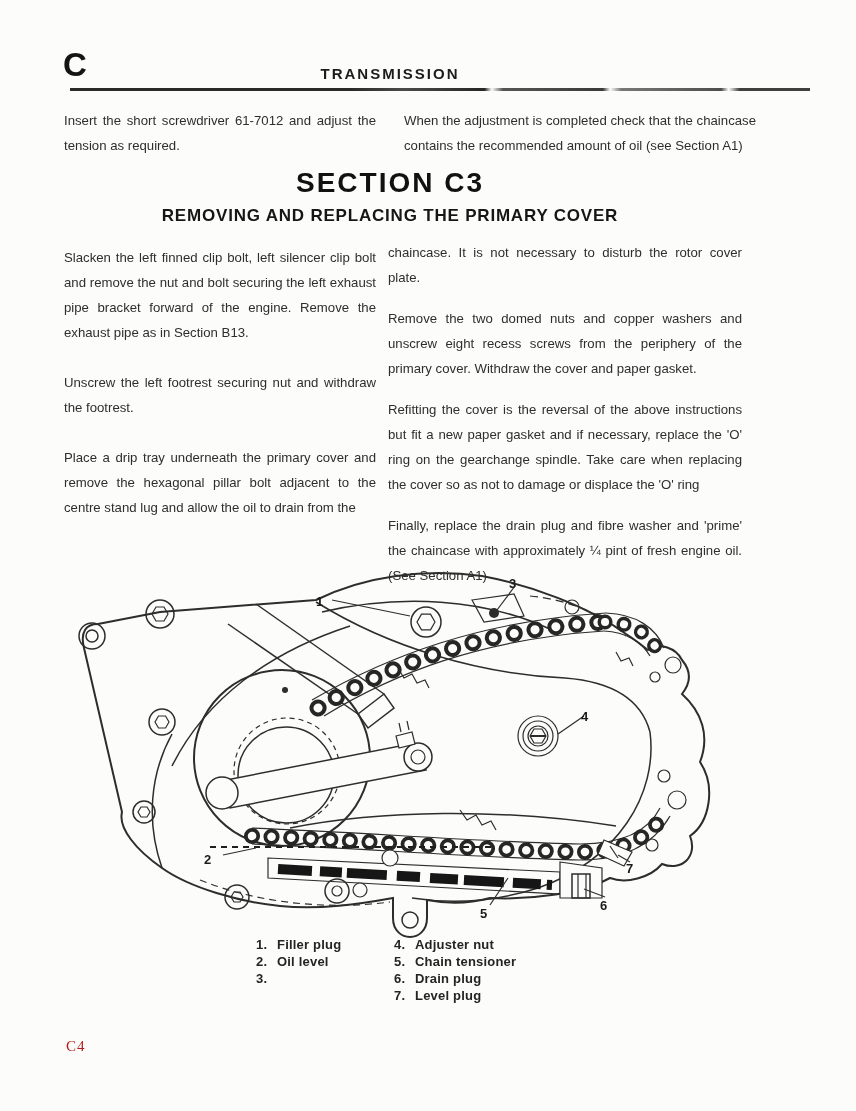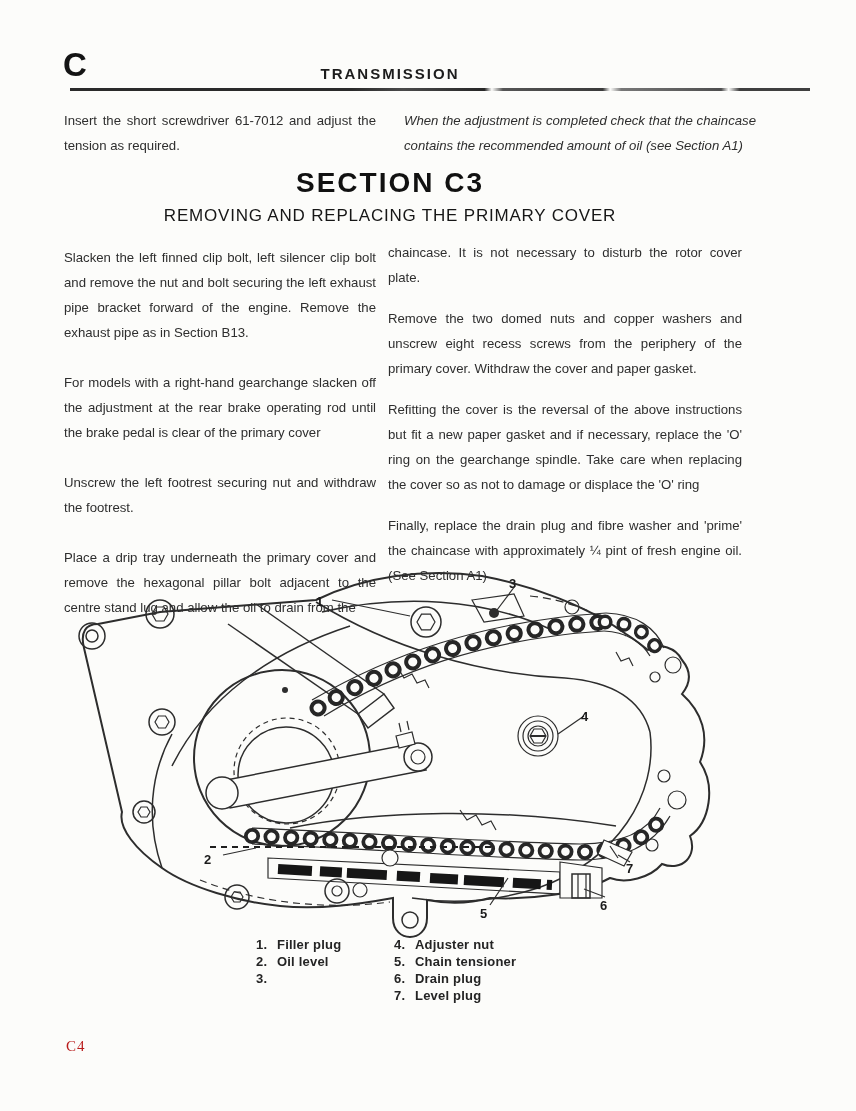--- a/index.html
+++ b/index.html
@@ -20,30 +20,30 @@
   }
   .header-rule {
     position:absolute; left:70px; top:88px; width:740px; height:3px;
     background:linear-gradient(90deg,
       #2a2a2a 0%, #2a2a2a 38%, #4a4a4a 45%, #262626 56%, transparent 57%,
       #555 58.5%, #3a3a3a 72%, transparent 73%, #777 74.5%, #4e4e4e 88%,
       transparent 89%, #3f3f3f 90.5%, #3f3f3f 100%);
   }
   
   .intro-left  { position:absolute; left:64px;  top:108px; width:312px; }
-  .intro-right { position:absolute; left:404px; top:108px; width:352px;font-style:italic; }
+  .intro-right { position:absolute; left:404px; top:108px; width:352px; }
   .copy { font-size:13.2px; line-height:25px; text-align:justify; color:#2e2e2e; }
   
   .section-title {
     position:absolute; left:0; top:167px; width:780px; text-align:center;
     font-size:28px; font-weight:bold; color:#111; letter-spacing:2px;
   }
   .section-subtitle {
     position:absolute; left:0; top:206px; width:780px; text-align:center;
-    font-size:17px; font-weight:normal; color:#161616; letter-spacing:0.8px;
+    font-size:17px; font-weight:bold; color:#161616; letter-spacing:0.8px;
   }
   
   .col-left  { position:absolute; left:64px;  top:245px; width:312px; }
   .col-right { position:absolute; left:388px; top:240px; width:354px; }
   .col-left  p { margin-bottom:25px; }
   .col-right p { margin-bottom:16px; }
   
   .figure-svg { position:absolute; left:60px; top:560px; width:680px; height:380px; }
   .legend { position:absolute; left:256px; top:936px; display:flex; }
   .legend-col { display:flex; flex-direction:column; }
@@ -77,21 +77,20 @@
   <div class="header-rule"></div>
 
   <div class="intro-left copy">Insert the short screwdriver 61-7012 and adjust the tension as required.</div>
   <div class="intro-right copy">When the adjustment is completed check that the chaincase contains the recommended amount of oil (see Section A1)</div>
 
   <div class="section-title">SECTION C3</div>
   <div class="section-subtitle">REMOVING AND REPLACING THE PRIMARY COVER</div>
 
   <div class="col-left copy">
     <p>Slacken the left finned clip bolt, left silencer clip bolt and remove the nut and bolt securing the left exhaust pipe bracket forward of the engine.  Remove the exhaust pipe as in Section B13.</p>
-    <p>For models with a right-hand gearchange slacken off the adjustment at the rear brake operating rod until the brake pedal is clear of the primary cover</p>
     <p>Unscrew the left footrest securing nut and withdraw the footrest.</p>
     <p>Place a drip tray underneath the primary cover and remove the hexagonal pillar bolt adjacent to the centre stand lug and allow the oil to drain from the</p>
   </div>
   <div class="col-right copy">
     <p>chaincase.  It is not necessary to disturb the rotor cover plate.</p>
     <p>Remove the two domed nuts and copper washers and unscrew eight recess screws from the periphery of the primary cover.  Withdraw the cover and paper gasket.</p>
     <p>Refitting the cover is the reversal of the above instructions but fit a new paper gasket and if necessary, replace the 'O' ring on the gearchange spindle.  Take care when replacing the cover so as not to damage or displace the 'O' ring</p>
     <p>Finally, replace the drain plug and fibre washer and 'prime' the chaincase with approximately ¼ pint of fresh engine oil. (See Section A1)</p>
   </div>
 

